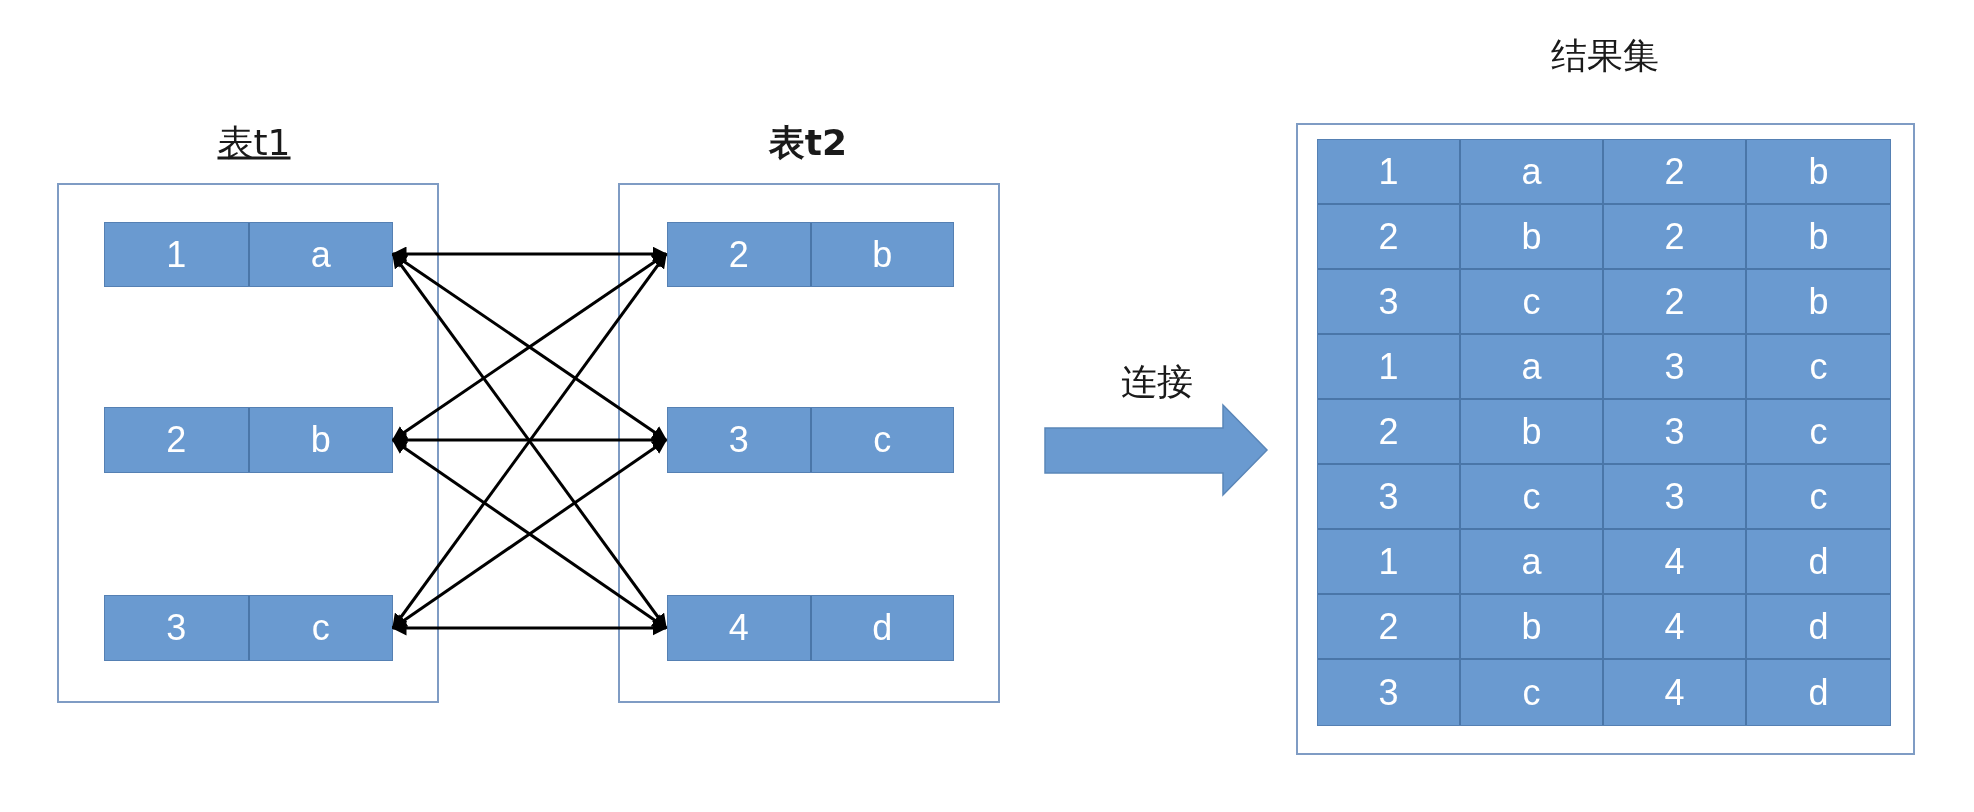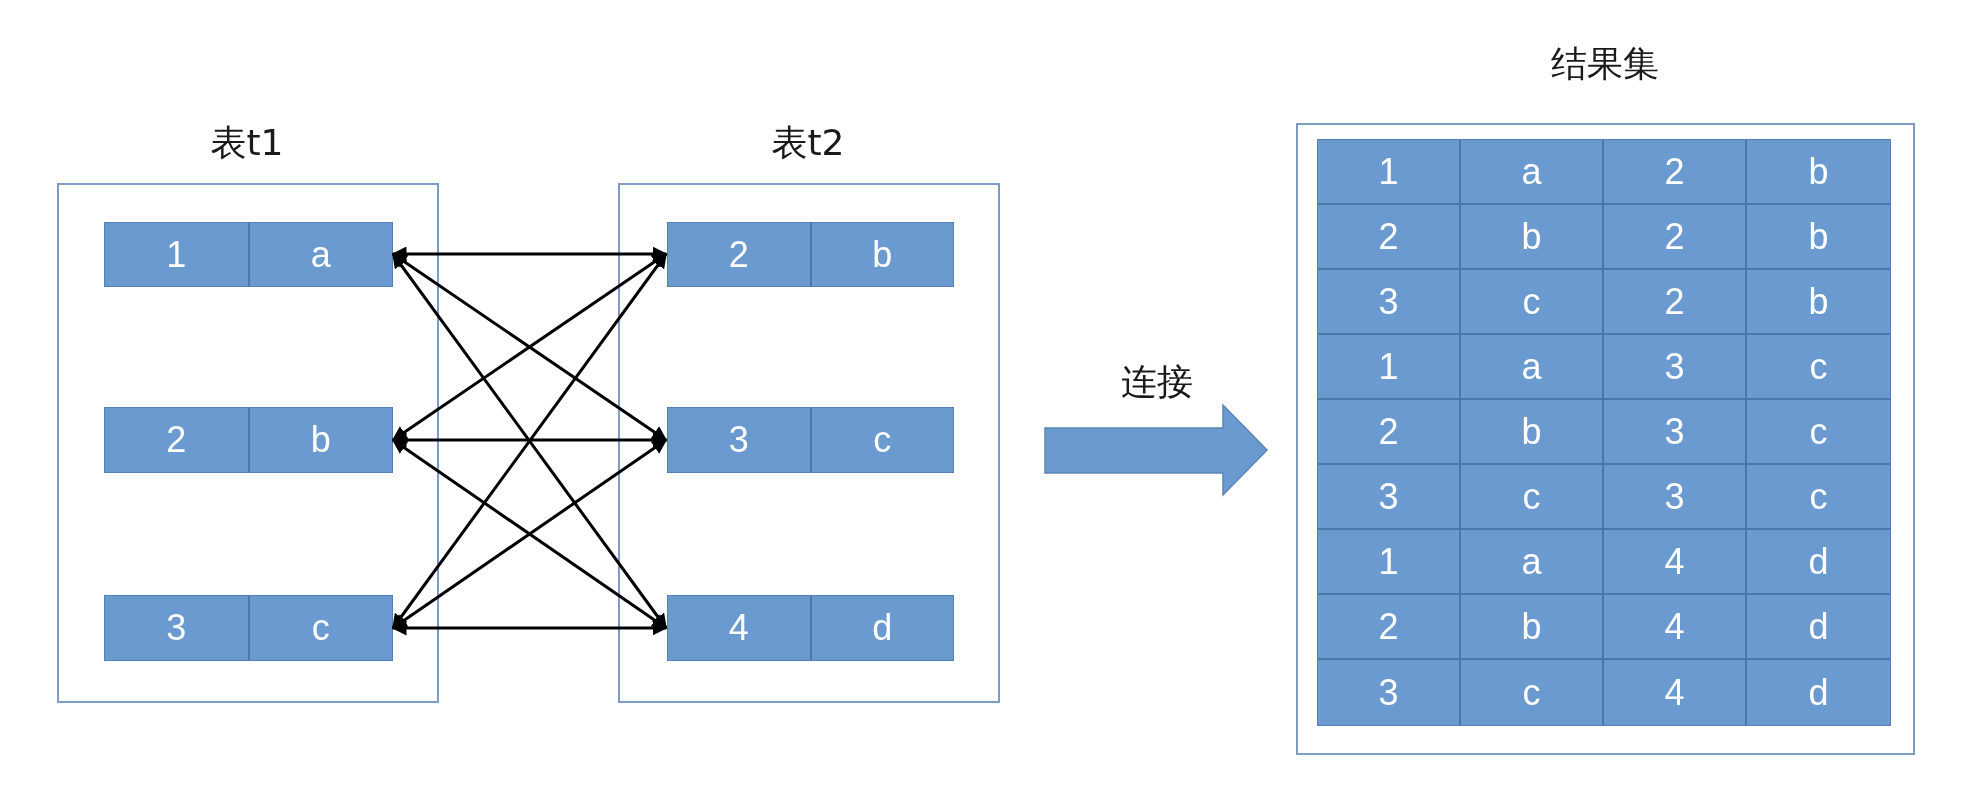--- a/index.html
+++ b/index.html
@@ -16,23 +16,23 @@
                   background: #6a9ad0; box-sizing: border-box; border: 1px solid #5580b3; }
   .rcell { display: flex; align-items: center; justify-content: center; color: #fff; font-size: 36px;
            font-family: "Liberation Sans", "DejaVu Sans", sans-serif;
            border-right: 2px solid #4a76a8; border-bottom: 2px solid #4a76a8; box-sizing: border-box; }
   .rcell.last-col { border-right: none; }
   .rcell.last-row { border-bottom: none; }
 </style>
 </head>
 <body>
 
-<div class="title" style="left:247px; top:143px;">表t1</div>
-<div class="title" style="left:808px; top:143px;">表t2</div>
-<div class="title" style="left:1605px; top:64px;">结果集</div>
+<div class="title" style="left:254px; top:143px;text-decoration:underline;">表t1</div>
+<div class="title" style="left:808px; top:143px;font-weight:bold;">表t2</div>
+<div class="title" style="left:1605px; top:56px;">结果集</div>
 <div class="title" style="left:1157px; top:382px;font-family:Liberation Serif, serif;">连接</div>
 
 <div class="frame" style="left:57px; top:183px; width:382px; height:520px;"></div>
 
 <div class="frame" style="left:618px; top:183px; width:382px; height:520px;"></div>
 
 <div class="record" style="left:104px; top:222px; width:289px; height:65px;">
   <div class="cell">1</div>
   <div class="cell">a</div>
 </div>

